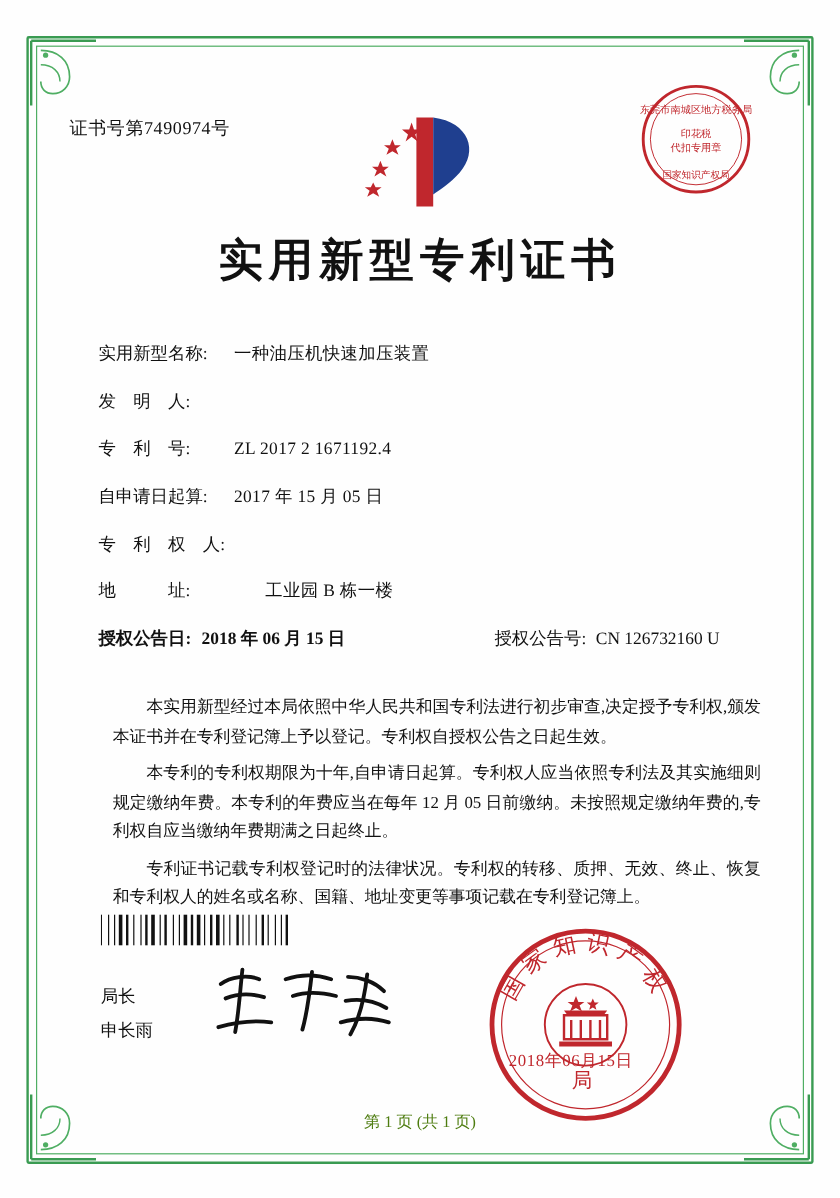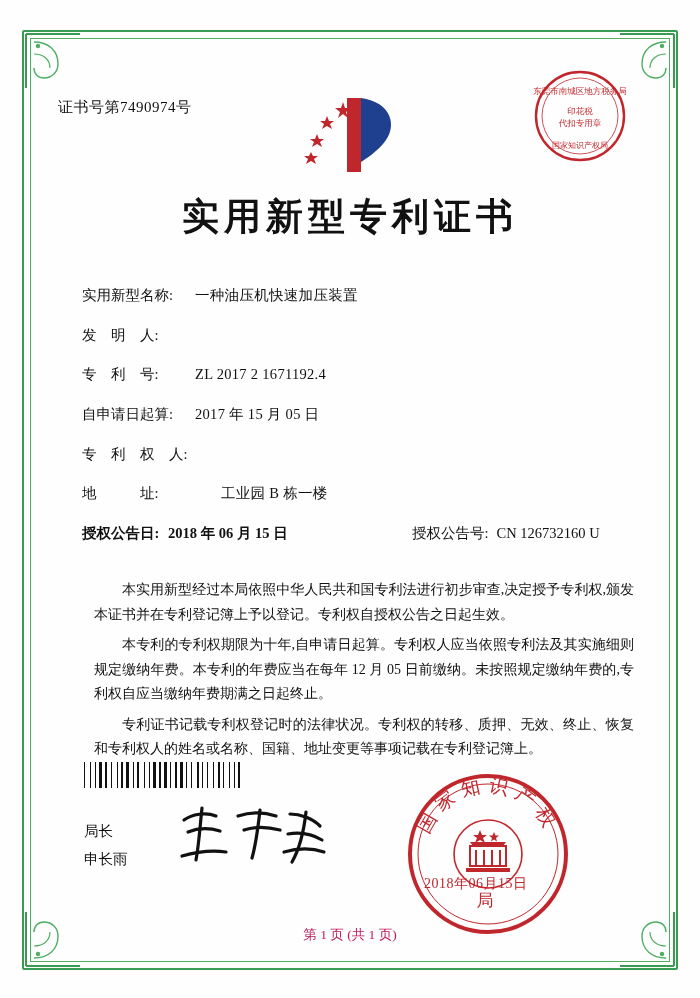--- a/index.html
+++ b/index.html
@@ -204,21 +204,21 @@
     letter-spacing: 0.5px;
   }
 
   .footer {
     position: absolute;
     left: 0;
     right: 0;
     bottom: 54px;
     text-align: center;
     font-size: 13.5px;
-    color: #be185d;
+    color: #4d7c0f;
   }
 </style>
 </head>
 <body>
 
 <div class="page">
 
   <div class="frame-outer"></div>
   <div class="frame-inner"></div>
 

